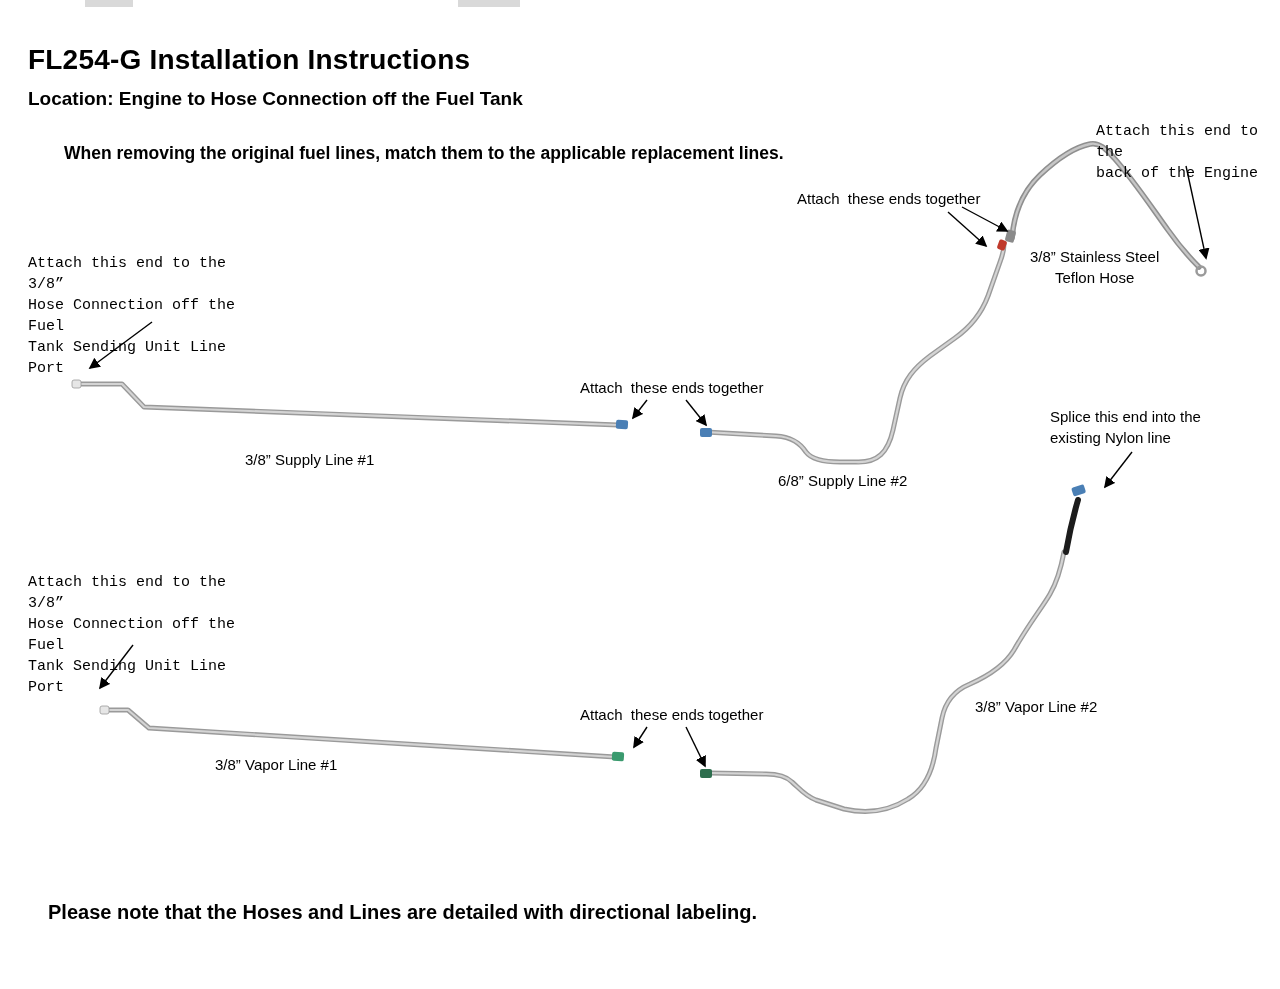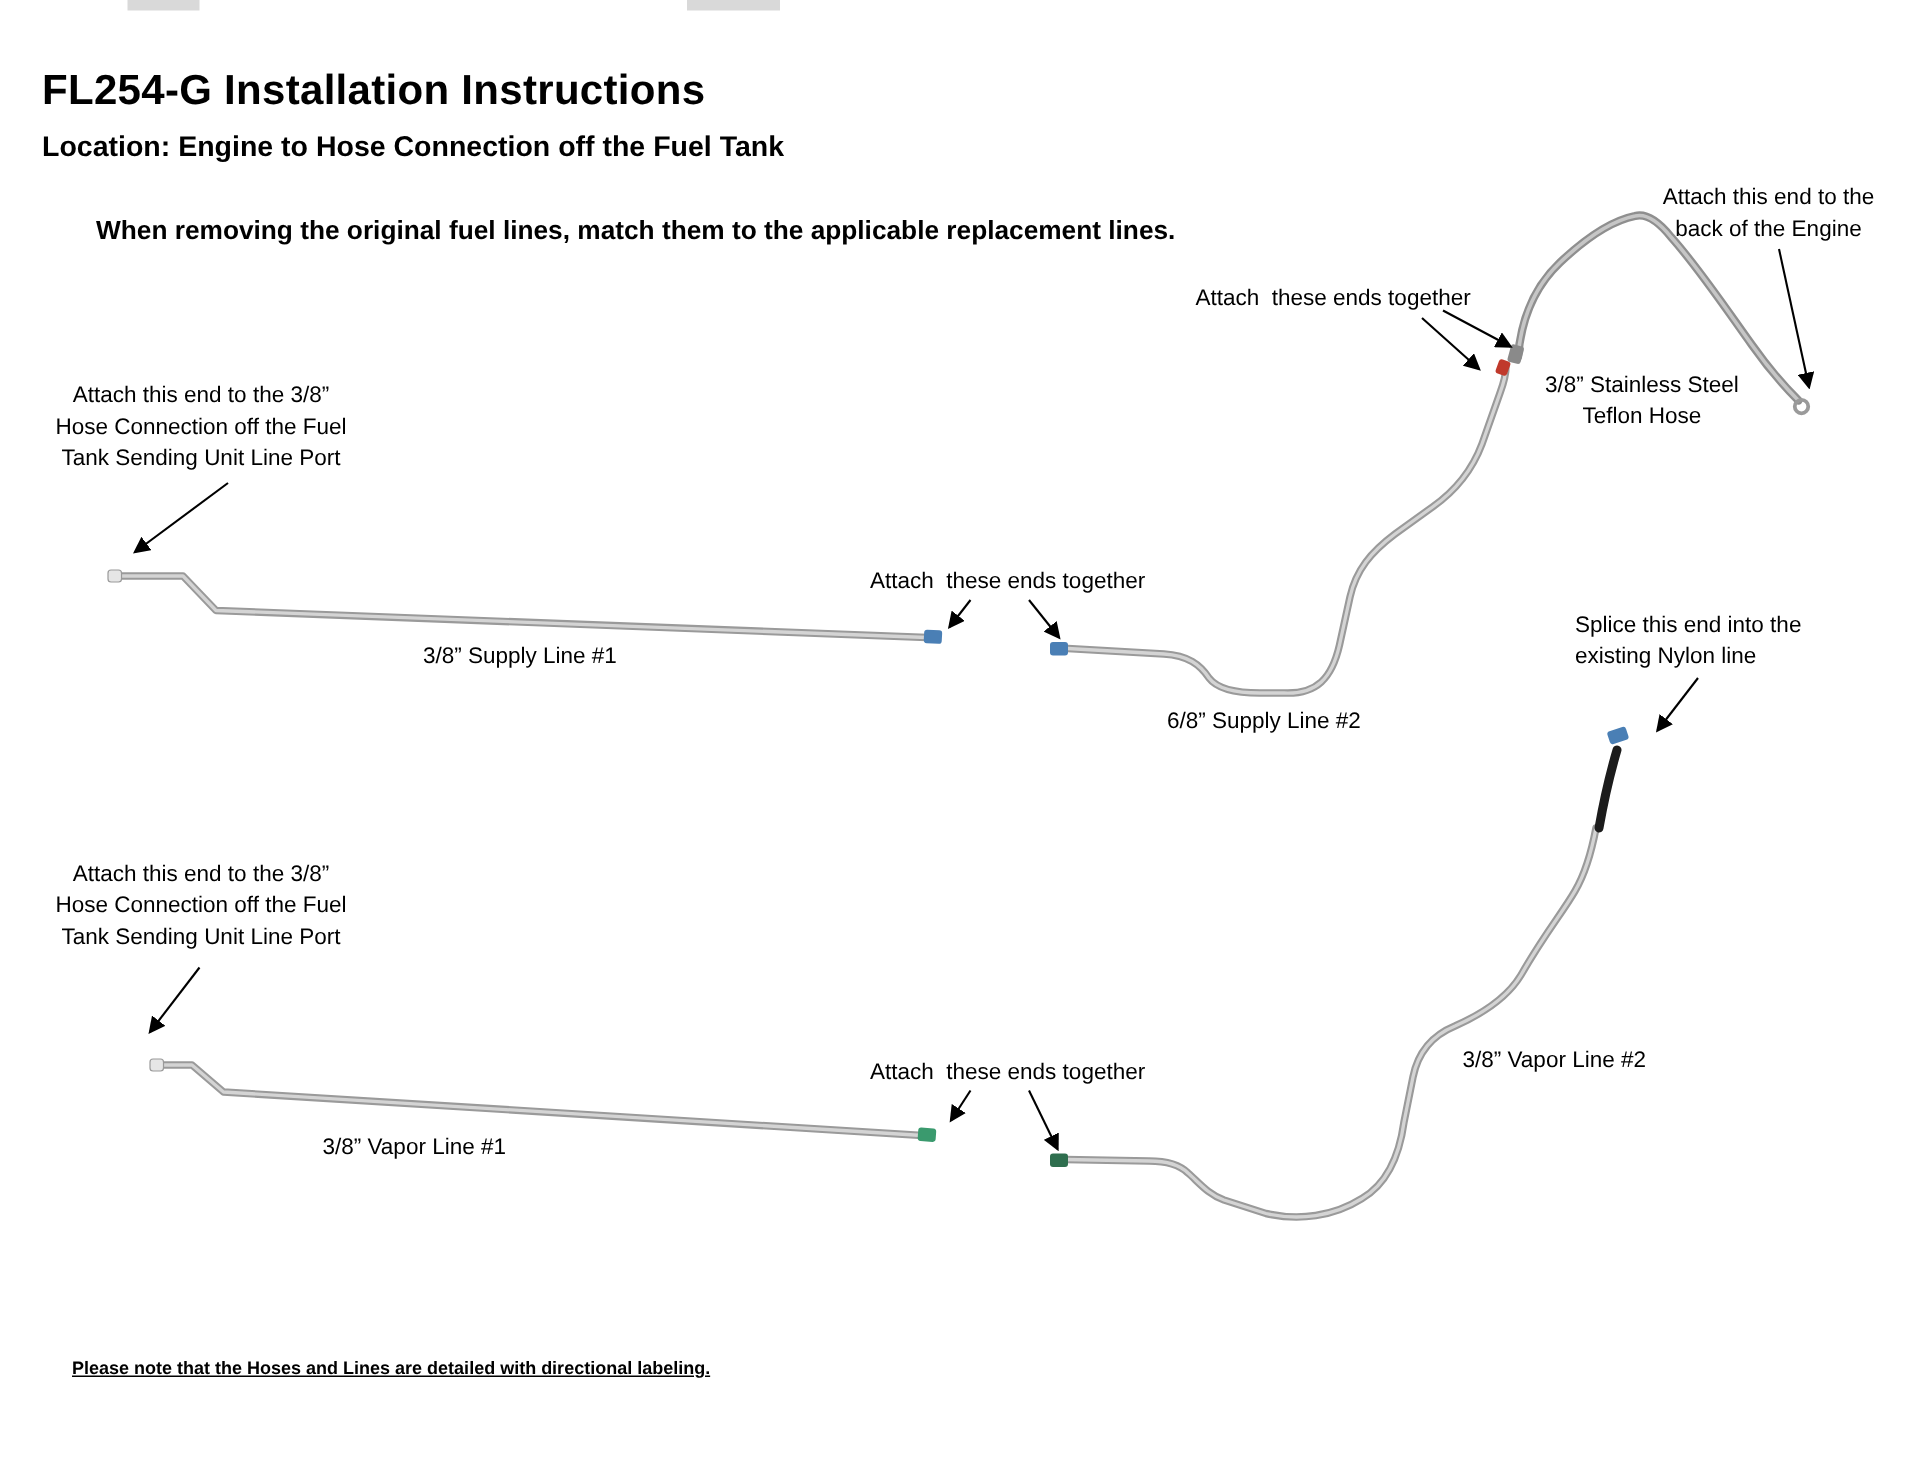--- a/index.html
+++ b/index.html
@@ -7,24 +7,24 @@
   body {
     width:1280px; height:989px; position:relative; overflow:hidden;
     font-family:"Liberation Sans", sans-serif; color:#000;
   }
   .abs { position:absolute; }
   .artifact { background:#d9d9d9; }
   .title { font-size:28px; font-weight:bold; letter-spacing:0.2px; }
   .subtitle { font-size:19px; font-weight:bold; }
   .intro { font-size:17.5px; font-weight:bold;margin-left:36px; }
   .ann { font-size:15px; line-height:21px; }
-  .ann.center { text-align:center; }
+  .ann.center { text-align:left;font-family:Liberation Mono, monospace; }
   .ann.pre { white-space:pre; }
   .label { font-size:15px; }
-  .note { font-size:12px; font-weight:bold; line-height:25px;text-decoration:underline; }
+  .note { font-size:20px; font-weight:bold; line-height:25px; }
   svg.diagram { position:absolute; left:0; top:0; }
   .tube-outer { fill:none; stroke:#9a9a9a; stroke-width:5; stroke-linecap:round; stroke-linejoin:round; }
   .tube-inner { fill:none; stroke:#d4d4d4; stroke-width:2.2; stroke-linecap:round; stroke-linejoin:round; }
   .hose-outer { fill:none; stroke:#8f8f8f; stroke-width:5.5; stroke-linecap:round; stroke-linejoin:round; }
   .hose-inner { fill:none; stroke:#c6c6c6; stroke-width:2.4; stroke-linecap:round; stroke-linejoin:round; }
   .hose-black { fill:none; stroke:#1c1c1c; stroke-width:6; stroke-linecap:round; }
   .arrow { stroke:#000; stroke-width:1.4; fill:none; }
   .end-cap { fill:#e6e6e6; stroke:#9a9a9a; stroke-width:0.8; }
   .hose-end-cap { fill:#8a8a8a; }
   .hose-loop { fill:none; stroke:#9a9a9a; stroke-width:2.5; }
@@ -109,21 +109,21 @@
 </div>
 
 <div class="abs ann center" style="left:28px; top:253px; width:212px;">
   <div>Attach this end to the 3/8”</div>
   <div>Hose Connection off the Fuel</div>
   <div>Tank Sending Unit Line Port</div>
 </div>
 
 <div class="abs ann pre" style="left:580px; top:377px;">Attach  these ends together</div>
 
-<div class="abs label" style="left:245px; top:429px;margin-left:37px;">3/8” Supply Line #1</div>
+<div class="abs label" style="left:245px; top:451px;">3/8” Supply Line #1</div>
 
 <div class="abs label" style="left:778px; top:472px;">6/8” Supply Line #2</div>
 
 <div class="abs ann" style="left:1050px; top:406px;">
   <div>Splice this end into the</div>
   <div>existing Nylon line</div>
 </div>
 
 <div class="abs ann center" style="left:28px; top:572px; width:212px;">
   <div>Attach this end to the 3/8”</div>

